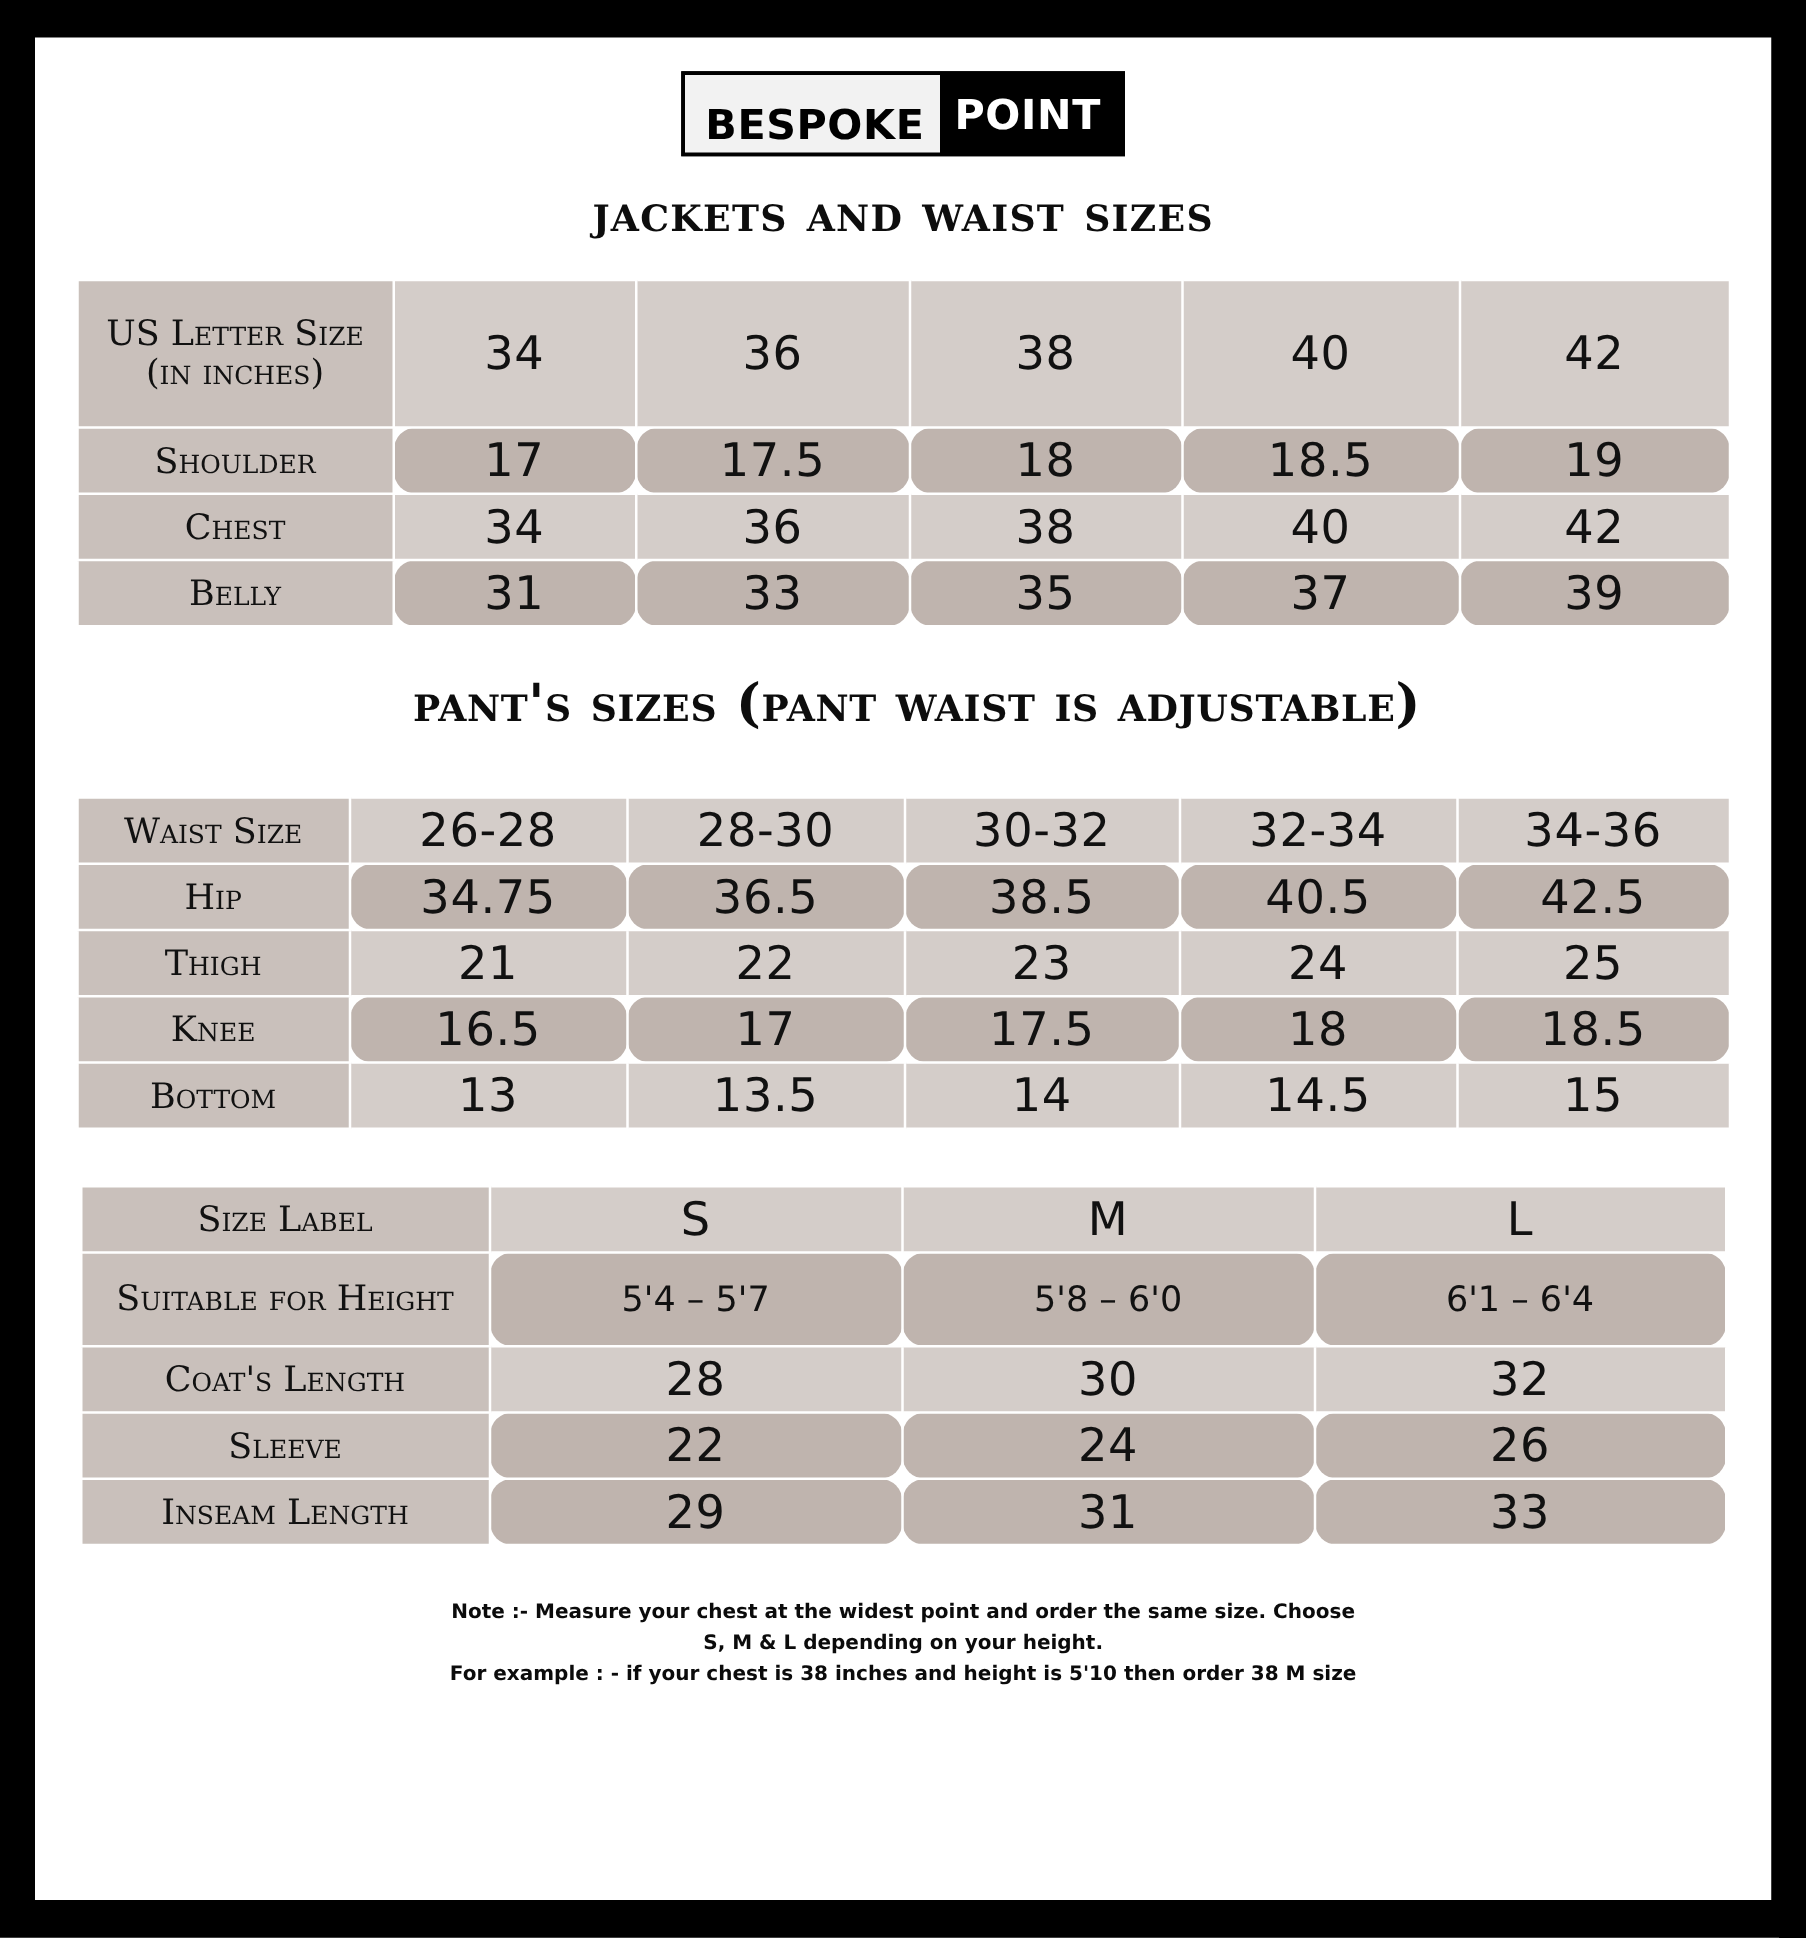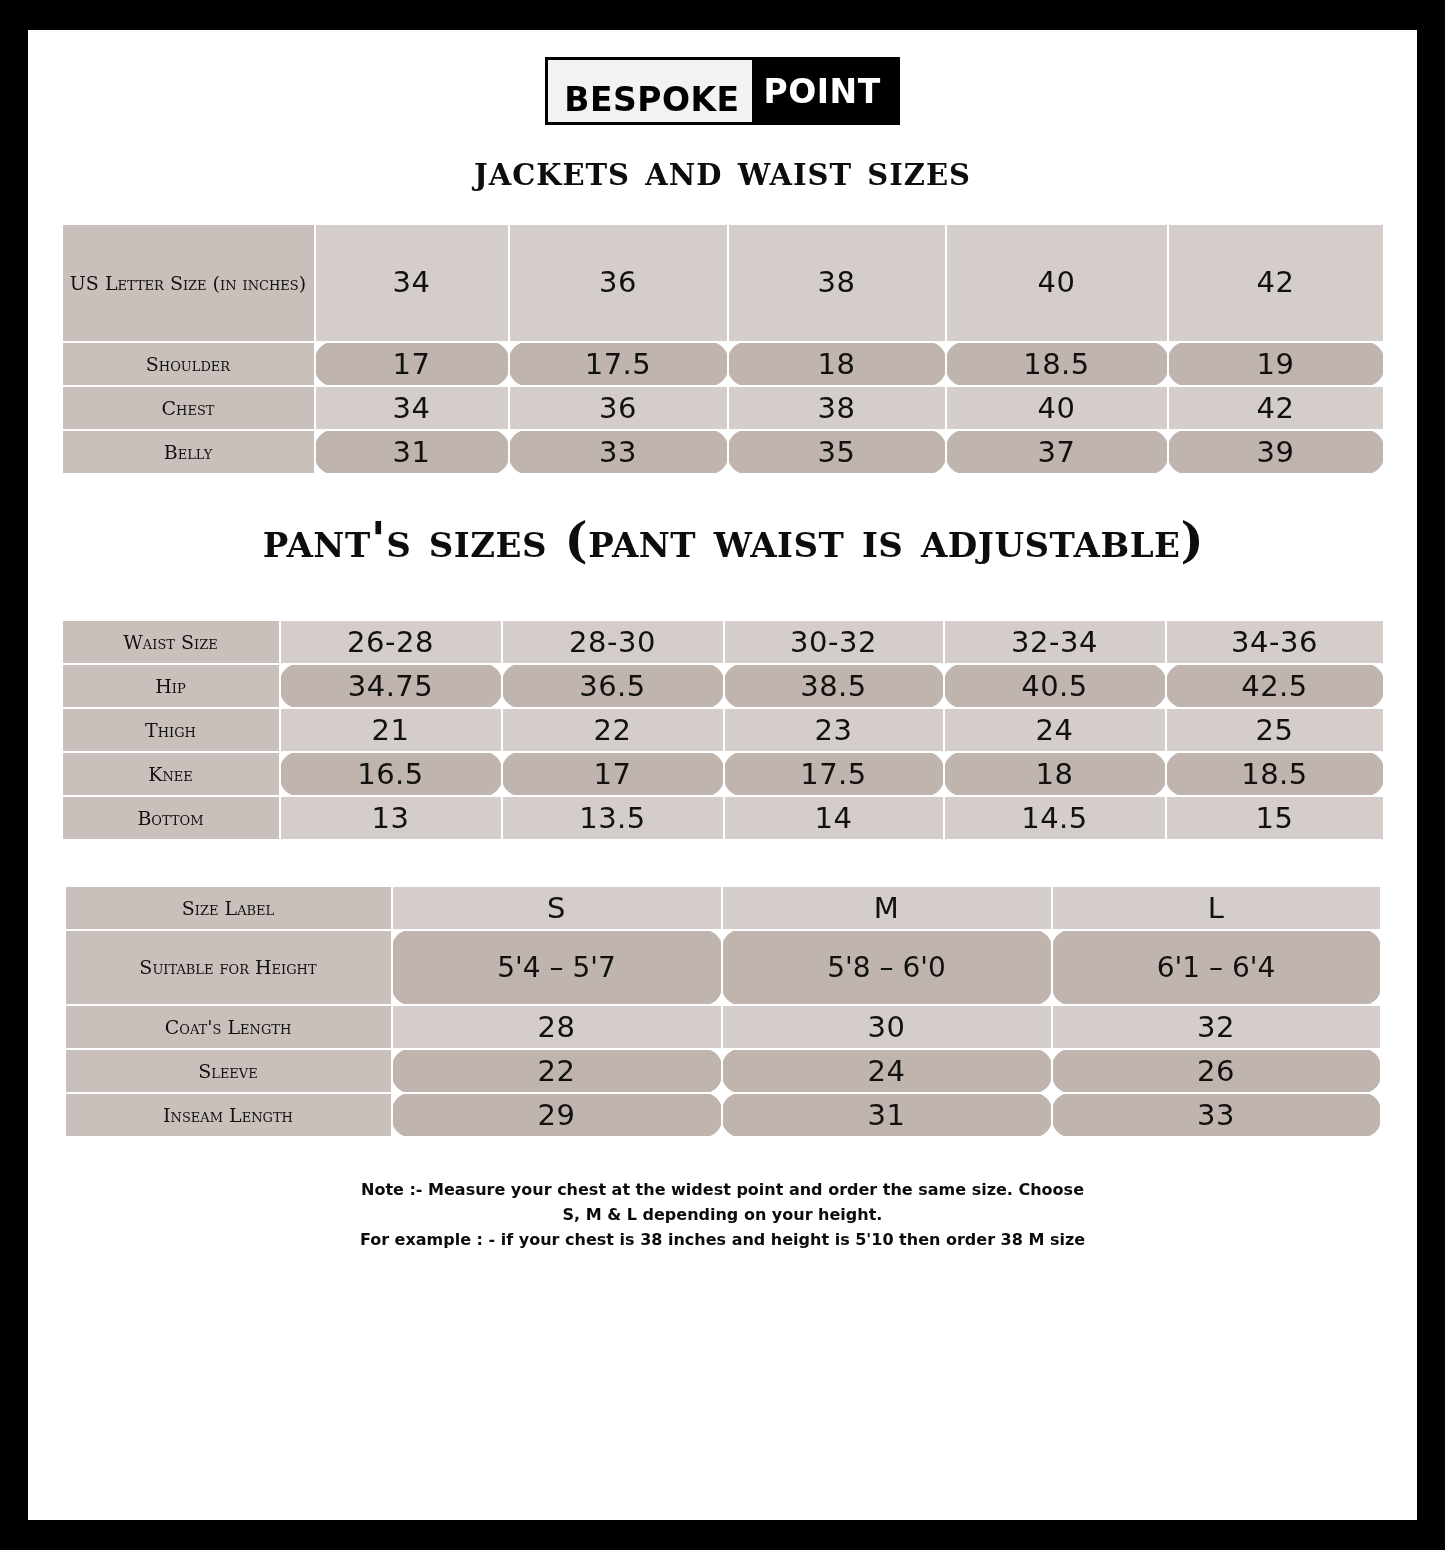--- a/index.html
+++ b/index.html
@@ -64,21 +64,21 @@
     color: #0d0d0d;
     font-variant: small-caps;
     text-transform: lowercase;
   }
   .section-title.t1 {
     font-size: 41px;
     margin-top: 22px;
     letter-spacing: 1px;
   }
   .section-title.t2 {
-    font-size: 49px;
+    font-size: 42px;
     margin-top: 36px;
     letter-spacing: 0.5px;
     padding-left: 22px;
   }
   .section-title.t3 {
     font-size: 41px;
     margin-top: 32px;
     letter-spacing: 0.5px;
   }
   table {
@@ -93,28 +93,28 @@
   td {
     border: 2px solid #ffffff;
     text-align: center;
     font-family: "DejaVu Serif", serif;
     font-variant: small-caps;
     color: #111;
     padding: 4px 6px;
   }
   td.head {
     background: #c9c0bb;
-    font-size: 19px;
+    font-size: 28px;
     font-weight: normal;
   }
   td.cell-a { background: #d4cdc9; }
   td.cell-b { background: #bfb4ae; border-radius: 18px; }
   td.num {
     font-family: "DejaVu Sans", sans-serif;
-    font-size: 29px;
+    font-size: 37px;
     letter-spacing: 0.5px;
   }
   td.numlg {
     font-family: "DejaVu Sans", sans-serif;
     font-size: 28px;
   }
   .tall { height: 108px; vertical-align: middle; line-height: 1.1; }
   .row-h { height: 40px; }
   .row-h2 { height: 42px; }
 

